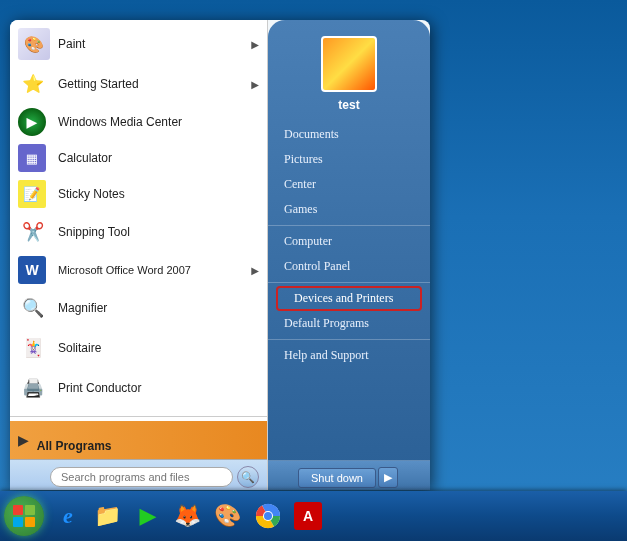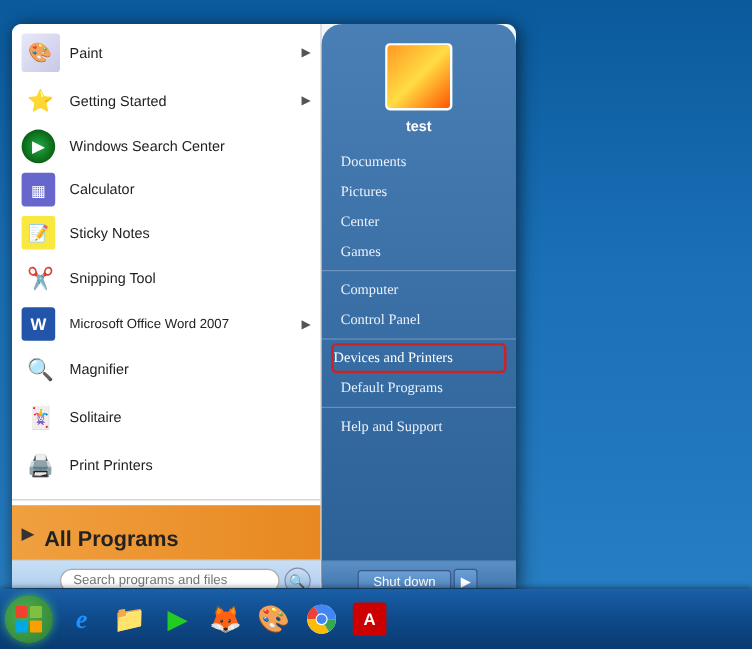--- a/index.html
+++ b/index.html
@@ -97,21 +97,21 @@
       cursor: pointer;
     }
 
     .all-programs-item .arrow-icon {
       margin-right: 8px;
       font-size: 14px;
       color: #333;
     }
 
     .all-programs-item .label {
-      font-size: 18px;
+      font-size: 12px;
       font-weight: bold;
       color: #222;
       margin-top: 12px;
     }
 
     
     .search-bar {
       background: linear-gradient(180deg, #c8dff5, #a8c8ee);
       padding: 6px 8px;
       display: flex;
@@ -176,21 +176,21 @@
       color: #e8f0fc;
       cursor: pointer;
       white-space: nowrap;
       font-family: Liberation Serif, serif;
     }
 
     .right-item.highlighted {
       border: 2px solid #cc2222;
       border-radius: 4px;
       margin: 0 8px;
-      padding: 3px 0;
+      padding: 3px 16px;
       color: white;
     }
 
     .right-separator {
       height: 1px;
       background: rgba(255,255,255,0.25);
       margin: 3px 0;
     }
 
     
@@ -292,21 +292,21 @@
           </div>
 
           <div class="menu-item">
             <div class="icon" style="font-size:18px;color:#f0a000;">⭐</div>
             <span class="label">Getting Started</span>
             <span class="arrow">▶</span>
           </div>
 
           <div class="menu-item">
             <div class="icon" style="background:radial-gradient(circle,#22aa44,#004400);border-radius:50%;width:28px;height:28px;margin-right:12px;display:flex;align-items:center;justify-content:center;color:white;font-size:14px;">▶</div>
-            <span class="label">Windows Search Center</span>
+            <span class="label">Windows Media Center</span>
           </div>
 
           <div class="menu-item">
             <div class="icon" style="background:#6666cc;border-radius:3px;color:white;font-size:13px;width:28px;height:28px;margin-right:12px;display:flex;align-items:center;justify-content:center;">▦</div>
             <span class="label">Calculator</span>
           </div>
 
           <div class="menu-item">
             <div class="icon" style="background:#f8e840;border-radius:2px;color:#884400;font-size:14px;width:28px;height:28px;margin-right:12px;display:flex;align-items:center;justify-content:center;">📝</div>
             <span class="label">Sticky Notes</span>
@@ -328,21 +328,21 @@
             <span class="label">Magnifier</span>
           </div>
 
           <div class="menu-item">
             <div class="icon" style="font-size:18px;">🃏</div>
             <span class="label">Solitaire</span>
           </div>
 
           <div class="menu-item">
             <div class="icon" style="font-size:18px;">🖨️</div>
-            <span class="label">Print Printers</span>
+            <span class="label">Print Conductor</span>
           </div>
 
         </div>
 
         <div class="separator"></div>
 
         <div class="all-programs-item">
           <span class="arrow-icon">▶</span>
           <span class="label">All Programs</span>
         </div>

